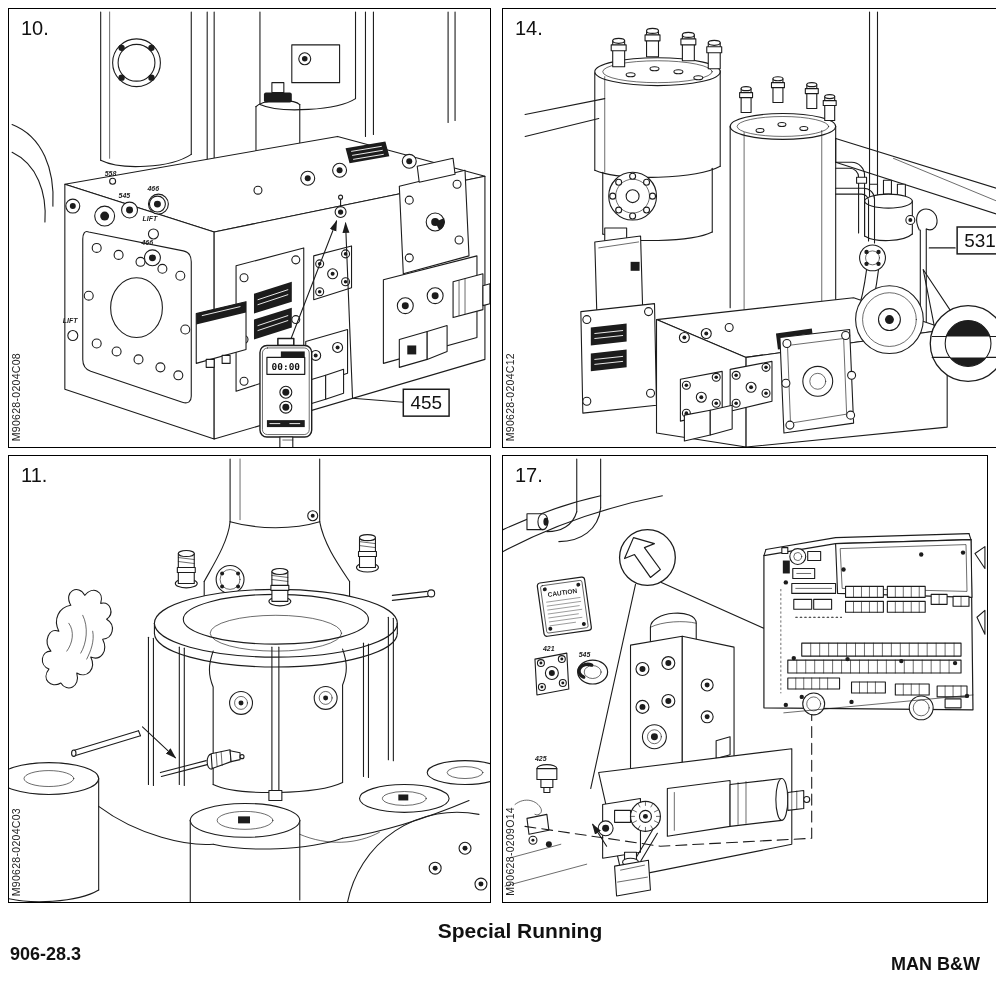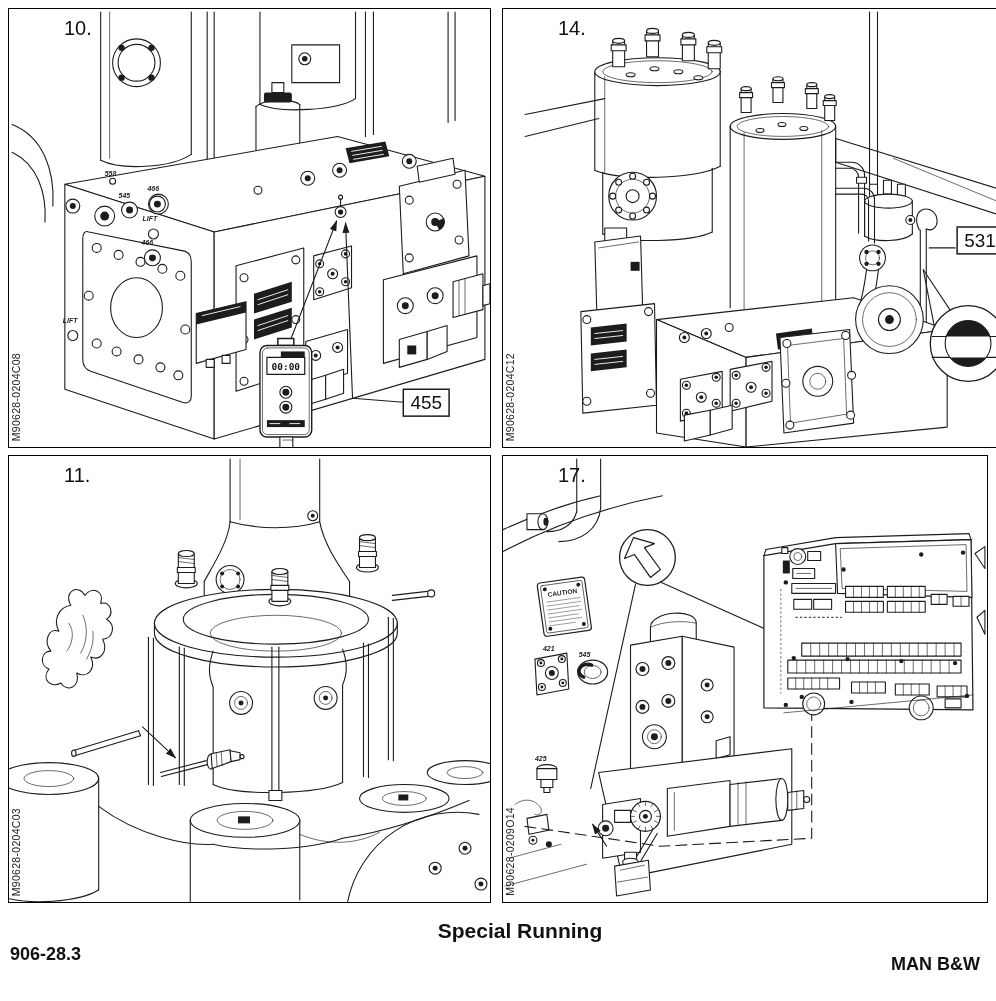--- a/index.html
+++ b/index.html
@@ -4,21 +4,21 @@
 <style>
   html,body{margin:0;padding:0;}
   body{width:996px;height:1001px;background:#fff;position:relative;
        font-family:"Liberation Sans",sans-serif;color:#111;}
   .panel{position:absolute;border:1.8px solid #000;background:#fff;overflow:hidden;box-sizing:border-box;}
   #p10{left:8px;top:8px;width:483px;height:440px;}
   #p14{left:502px;top:8px;width:530px;height:440px;}
   #p11{left:8px;top:455px;width:483px;height:448px;}
   #p17{left:502px;top:455px;width:486px;height:448px;}
   .panel svg{position:absolute;left:0;top:0;width:100%;height:100%;}
-  .panel-num{position:absolute;left:12px;top:8px;font-size:20px;z-index:5;margin-left:43px;}
+  .panel-num{position:absolute;left:12px;top:8px;font-size:20px;z-index:5;}
   .photo-id{position:absolute;left:1px;bottom:6px;writing-mode:vertical-rl;transform:rotate(180deg);
             font-size:10.5px;letter-spacing:.3px;color:#222;z-index:5;}
   .footer-left{position:absolute;left:10px;top:922px;font-size:18px;font-weight:bold;margin-top:22px;}
   .footer-center{position:absolute;left:0;top:919px;width:996px;text-align:center;font-size:21px;font-weight:bold;margin-left:22px;}
   .footer-right{position:absolute;right:16px;top:954px;font-size:18px;font-weight:bold;}
   
   .ln path,.ln line,.ln circle,.ln ellipse,.ln rect,.ln polygon{fill:none;stroke:#1c1c1c;stroke-width:1.1;stroke-linejoin:round;stroke-linecap:round;}
   .ln .fw{fill:#fff;}
   .ln .fd{fill:#1c1c1c;stroke:none;}
   .ln .wl{stroke:#fff;stroke-width:.9;}

